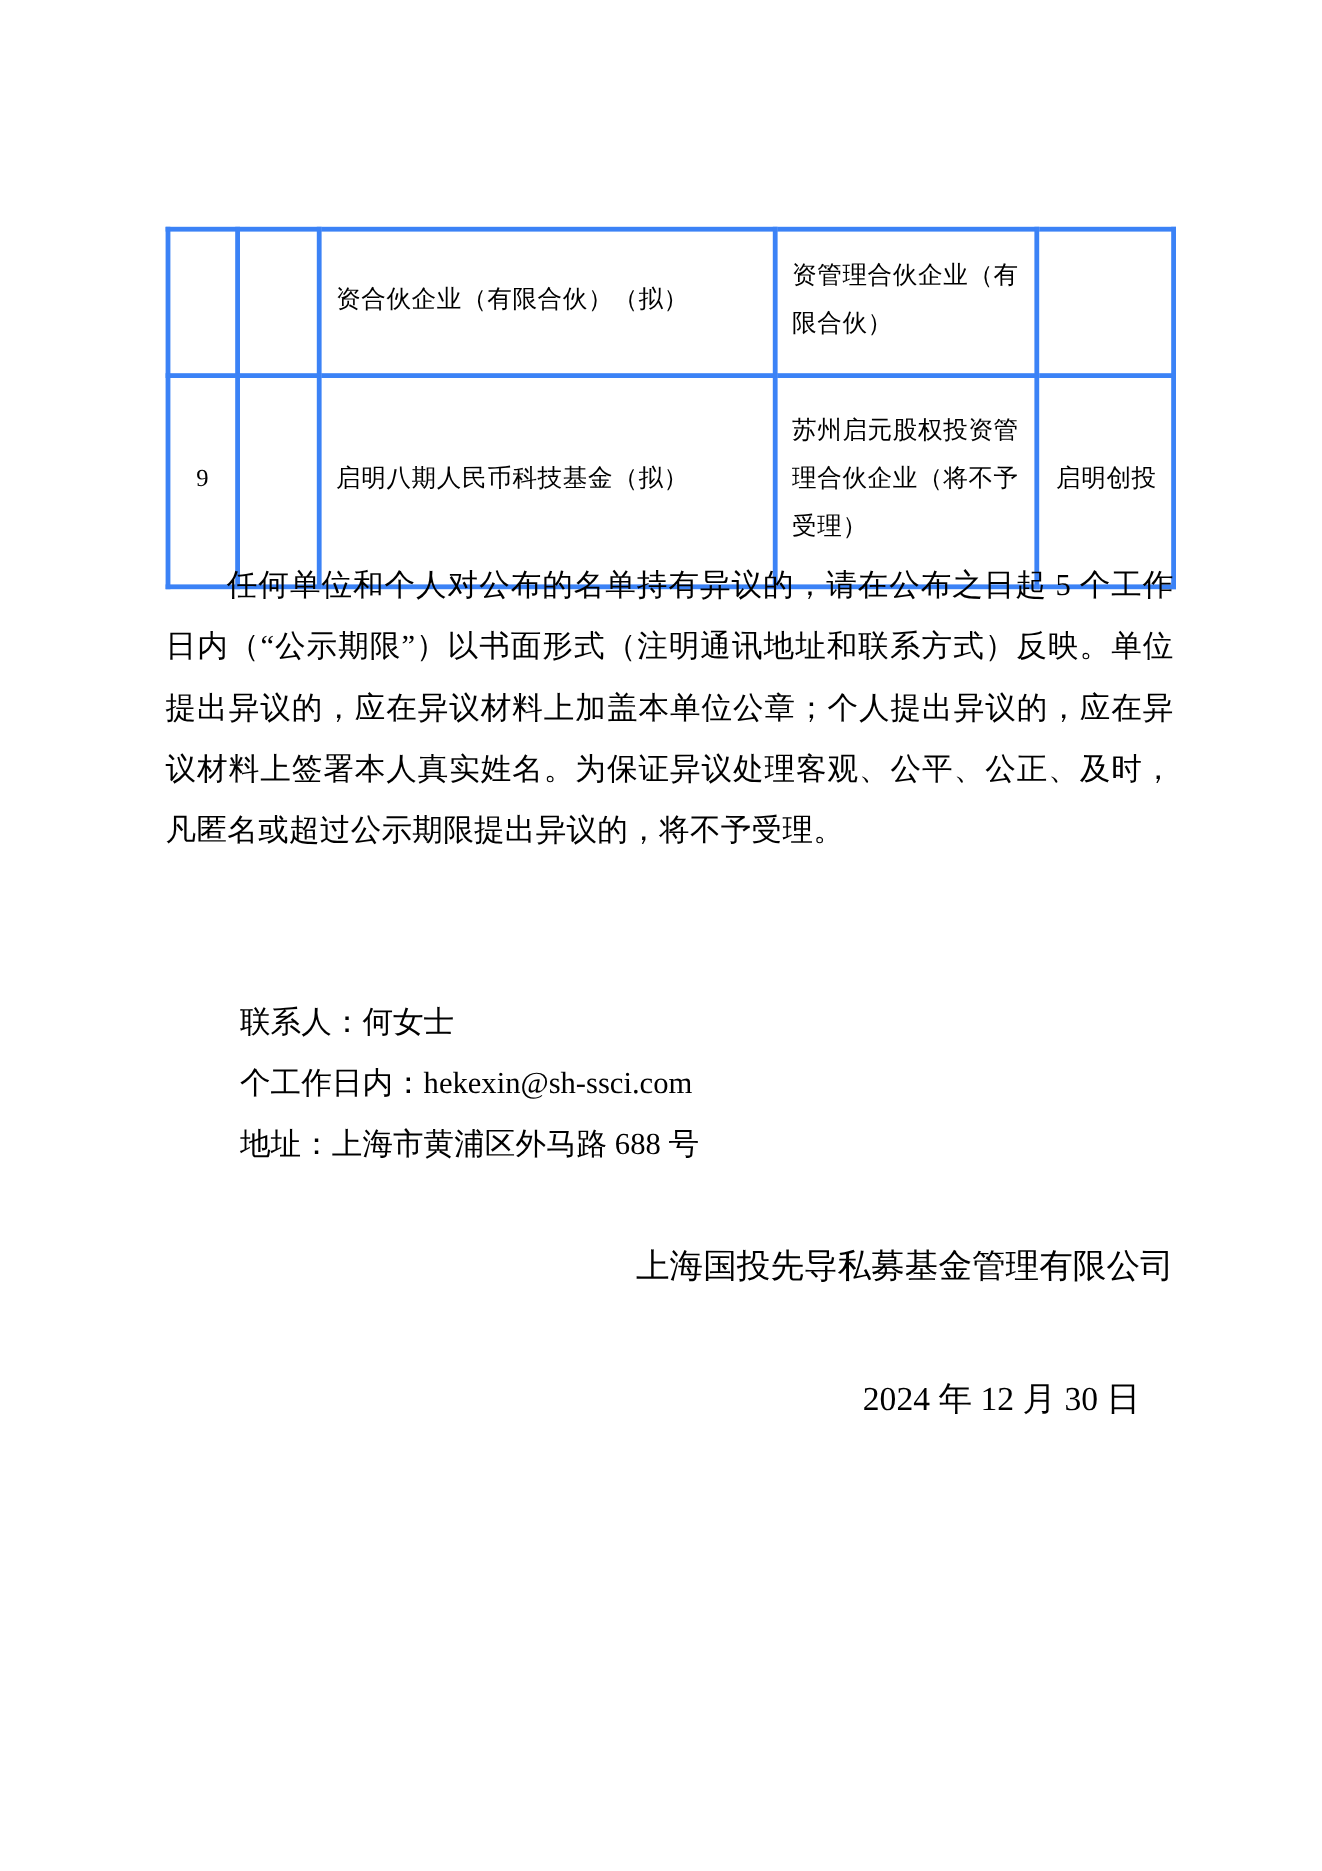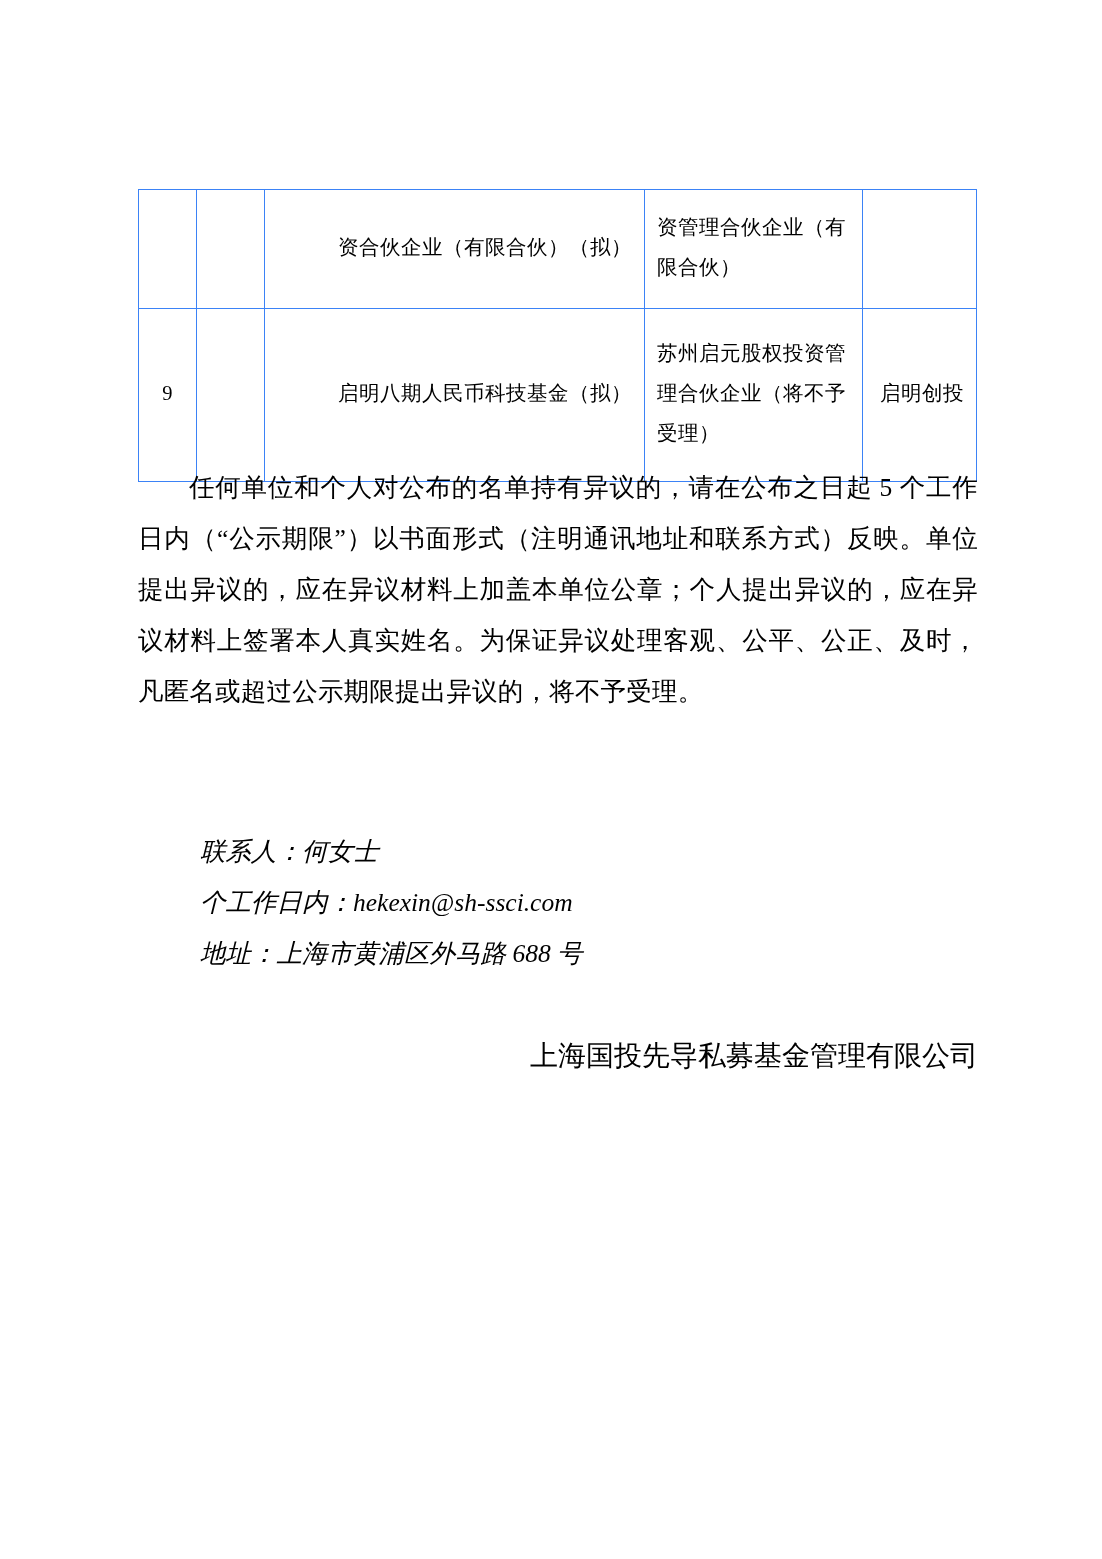--- a/index.html
+++ b/index.html
@@ -29,37 +29,37 @@
     left: 138px;
     top: 189px;
     width: 838px;
   }
   table.doc-table {
     border-collapse: collapse;
     width: 838px;
     table-layout: fixed;
   }
   table.doc-table td {
-    border: 1px solid #3b82f6;
+    border: 4px solid #3b82f6;
     vertical-align: middle;
     padding: 10px 12px 12px 12px;
     font-size: 20.5px;
     line-height: 1.95;
     letter-spacing: 0.5px;
     font-family: "Liberation Serif", "DejaVu Serif", serif;
   }
   col.c-no     { width: 58px; }
   col.c-blank  { width: 68px; }
   col.c-name   { width: 380px; }
   col.c-entity { width: 218px; }
   col.c-inst   { width: 114px; }
 
   td.col-no    { text-align: center; padding-left: 4px; padding-right: 4px; }
   td.col-blank { text-align: center; }
-  td.col-name  { text-align: right; }
+  td.col-name  { text-align: left; }
   td.col-ent   { text-align: left; }
   td.col-inst  { text-align: right; padding-left: 10px; padding-right: 6px; }
 
   .row-1 td { height: 96px; }
   .row-2 td { height: 150px; }
 
   
   .para {
     position: absolute;
     left: 138px;
@@ -78,21 +78,21 @@
 
   
   .contact {
     position: absolute;
     left: 200px;
     top: 826px;
     width: 760px;
     font-size: 25.5px;
     line-height: 51px;
   }
-  .contact div { white-space: nowrap; font-style: italic; }
+  .contact div { white-space: nowrap; }
 
   
   .sign {
     position: absolute;
     left: 138px;
     top: 1030px;
     width: 840px;
     font-size: 28px;
     line-height: 51px;
     text-align: right;
@@ -141,15 +141,16 @@
   </div>
 
   <div class="contact">
     <div>联系人：何女士</div>
     <div>个工作日内：hekexin@sh-ssci.com</div>
     <div>地址：上海市黄浦区外马路 688 号</div>
   </div>
 
   <div class="sign">
     <div>上海国投先导私募基金管理有限公司</div>
+    <div class="date">2024 年 12 月 30 日</div>
   </div>
 
 </div>
 
 </body></html>

